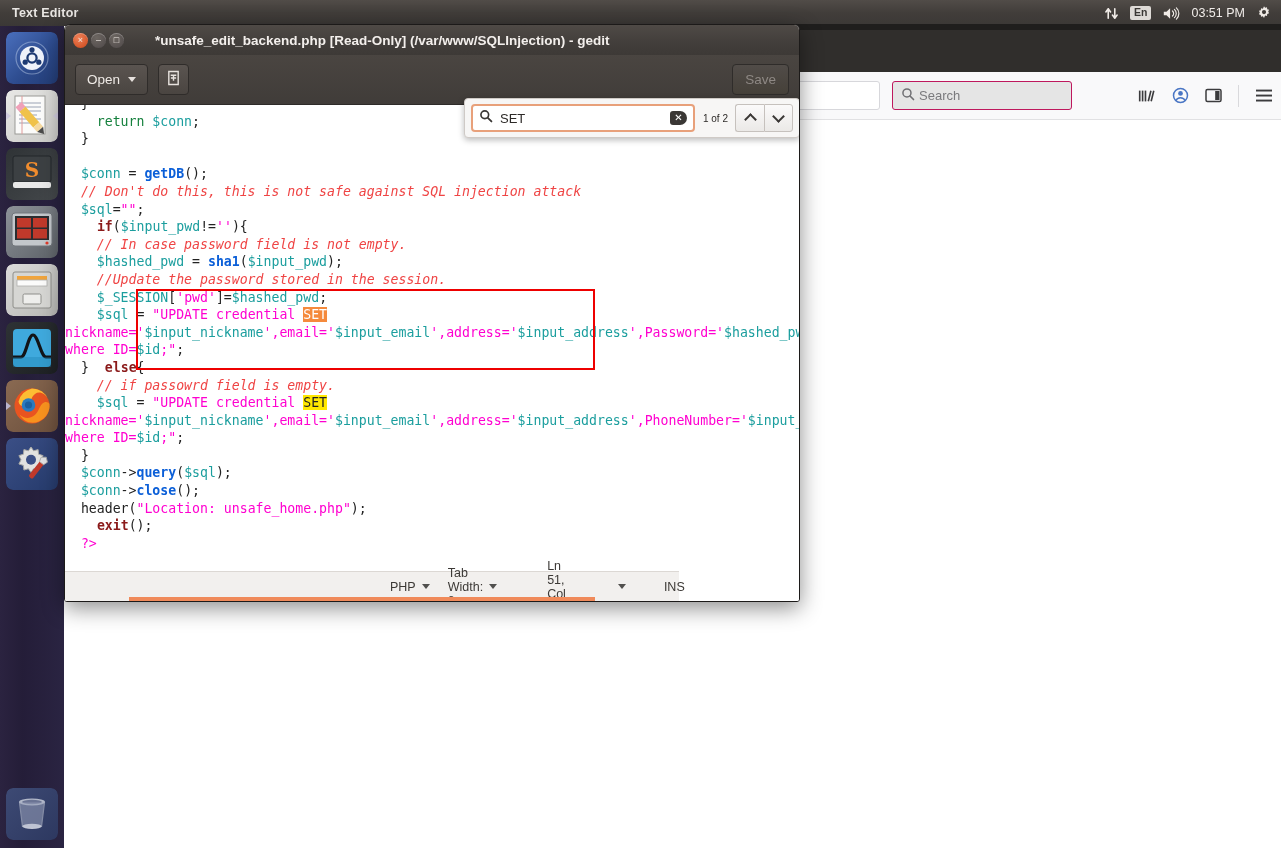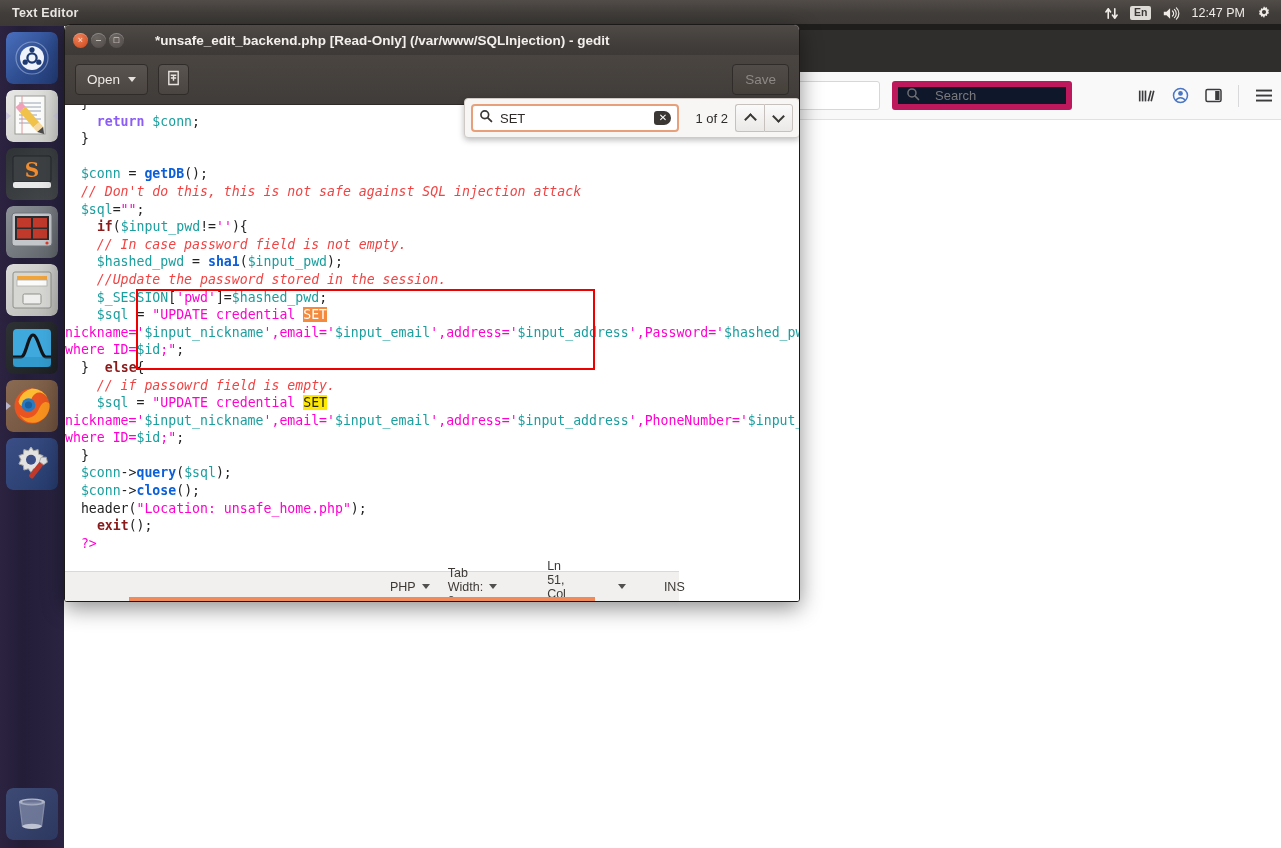--- a/index.html
+++ b/index.html
@@ -97,21 +97,21 @@
   #search-field {
     flex: 1; height: 28px; background: #ffffff; border: 2px solid #e8a07a;
     border-radius: 4px; display: flex; align-items: center; padding: 0 6px; gap: 7px;
   }
   #search-text { font-size: 13px; color: #2d2a28; }
   #clear-icon {
     margin-left: auto; width: 17px; height: 14px; background: #3a3735;
     border-radius: 3px 7px 7px 3px; display:flex; align-items:center; justify-content:center;
     color:#fff; font-size:10px; line-height:1;
   }
-  #match-count { font-size: 13px; color: #2f2c2a; padding: 0 7px 0 8px; white-space: nowrap; margin-left: 8px; }
+  #match-count { font-size: 10px; color: #2f2c2a; padding: 0 7px 0 8px; white-space: nowrap; }
   .nav-btn {
     width: 29px; height: 28px; background: linear-gradient(to bottom,#fbfafa,#ebe9e7);
     border: 1px solid #c6c1bd; display:flex; align-items:center; justify-content:center;
   }
   .nav-btn.up { border-radius: 3px 0 0 3px; border-right: none; }
   .nav-btn.dn { border-radius: 0 3px 3px 0; }
   .chev { width:9px; height:9px; border-left:2px solid #3a3735; border-bottom:2px solid #3a3735; }
   .chev.up { transform: rotate(135deg); margin-top:3px; }
   .chev.dn { transform: rotate(-45deg); margin-bottom:3px; }
 
@@ -120,21 +120,21 @@
     position: absolute; left: 0; top: 80px; width: 734px; height: 497px;
     background: #ffffff; overflow: hidden;
   }
   #code {
     position: absolute; left: 0; top: -10px; width: 1400px;
     font-family: "DejaVu Sans Mono", "Liberation Mono", monospace;
     font-size: 13.2px; line-height: 17.6px; white-space: pre;
     color: #222222;
   }
   .ln { display: block; height: 17.6px; }
-  .kw   { color: #8b5cf6; font-weight: bold; }
+  .kw   { color: #15803d; font-weight: normal; }
   .kw2  { color: #8b1a1a; font-weight: bold; margin-left: 16px; }
   .var  { color: #1b9e9e; }
   .fn   { color: #0b5fd8; font-weight: bold; }
   .cmt  { color: #ef4444; font-style: italic; }
   .str  { color: #ff00d0; }
   .pun  { color: #222222; }
   .hl-cur { background: #f58a3c; color: #ffffff; }
   .hl     { background: #ffe800; color: #222222; }
 
   #red-box {
@@ -164,22 +164,22 @@
     position: absolute; left: 0; top: 48px; width: 491px; height: 48px;
     background: #f9f9fa; border-bottom: 1px solid #e1e1e3;
     display: flex; align-items: center;
   }
   #urlbar-tail {
     position: absolute; left: -10px; top: 9px; width: 100px; height: 29px;
     background: #ffffff; border: 1px solid #d7d7db; border-radius: 3px;
   }
   #ff-search {
     position: absolute; left: 102px; top: 9px; width: 180px; height: 29px;
-    background: #0f172a; border: 6px solid #be185d; border-radius: 3px;
-    display: flex; align-items: center; gap: 15px; padding: 0 8px;
+    background: #e5e5e5; border: 1px solid #be185d; border-radius: 3px;
+    display: flex; align-items: center; gap: 4px; padding: 0 8px;
   }
   #ff-search-placeholder { font-size: 13px; color: #7a7a7d; }
   #ff-icons { position: absolute; right: 8px; top: 9px; height: 29px; display:flex; align-items:center; gap:16px; }
   .ffico { color: #3b3b3d; display:flex; align-items:center; }
   #ff-divider { width:1px; height:22px; background:#d9d9dc; }
   #ff-content { position: absolute; left:0; top: 96px; width: 491px; height: 728px; background: #ffffff; }
 
   #watermark {
     position: absolute; right: 14px; bottom: 10px;
     font-size: 18px; color: #c9c9c9; font-family: "DejaVu Sans", sans-serif;
@@ -201,21 +201,21 @@
       </div>
       <div id="kbd-badge">En</div>
       <div class="panel-ico">
         <svg width="18" height="15" viewBox="0 0 20 16">
           <path d="M2 6 h3 L9 2.3 v11.4 L5 10 H2 z" fill="#efeae6"></path>
           <path d="M11.6 5.2a3.6 3.6 0 0 1 0 5.6" stroke="#efeae6" stroke-width="1.3" fill="none" stroke-linecap="round"></path>
           <path d="M13.8 3.4a6.2 6.2 0 0 1 0 9.2" stroke="#efeae6" stroke-width="1.3" fill="none" stroke-linecap="round"></path>
           <path d="M16 1.7a8.6 8.6 0 0 1 0 12.6" stroke="#efeae6" stroke-width="1.3" fill="none" stroke-linecap="round"></path>
         </svg>
       </div>
-      <div id="panel-clock">12:47 PM</div>
+      <div id="panel-clock">03:51 PM</div>
       <div class="panel-ico">
         <svg width="16" height="16" viewBox="0 0 16 16">
           <path d="M8 1.2l1.1 1.6 1.9-.5.2 1.95 1.9.6-.9 1.75.9 1.75-1.9.6-.2 1.95-1.9-.5L8 12.95 6.9 11.35l-1.9.5-.2-1.95-1.9-.6.9-1.75L2.9 5.8l1.9-.6.2-1.95 1.9.5z" fill="#efeae6"></path>
           <circle cx="8" cy="7.1" r="2.1" fill="#3d3936"></circle>
         </svg>
       </div>
     </div>
   </div>
 
   <div id="launcher">

